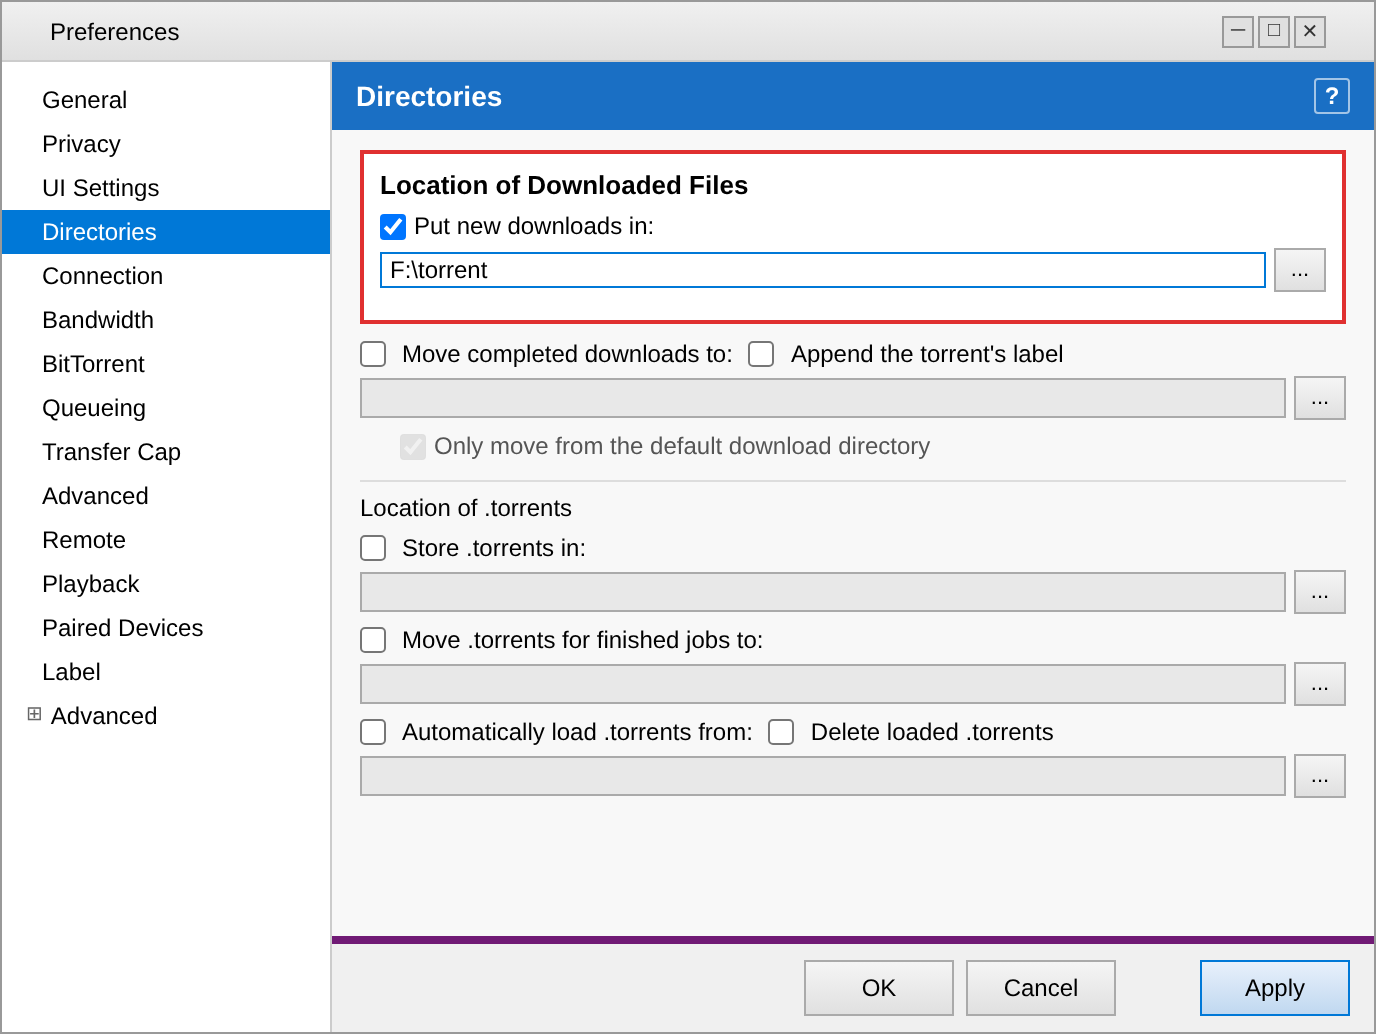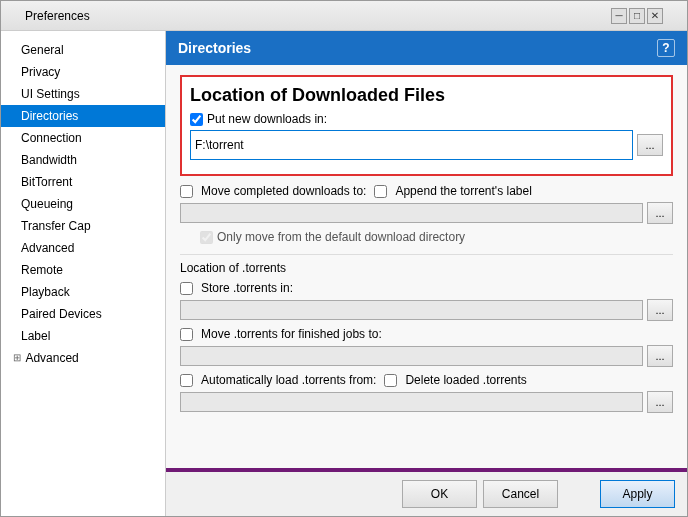--- a/index.html
+++ b/index.html
@@ -121,21 +121,21 @@
       cursor: pointer;
       color: #fff;
     }
     .panel-body {
       flex: 1;
       padding: 10px 14px;
       overflow-y: auto;
       background: #f8f8f8;
     }
     .section-title {
-      font-size: 18px;
+      font-size: 13px;
       font-weight: bold;
       color: #000;
       margin-bottom: 6px;
     }
     .highlighted-section {
       border: 2px solid #e03030;
       background: #fff;
       padding: 8px;
       margin-bottom: 8px;
     }
@@ -149,21 +149,21 @@
       margin: 0;
     }
     .input-row {
       display: flex;
       align-items: center;
       gap: 4px;
       margin-bottom: 6px;
     }
     .path-input {
       flex: 1;
-      height: 30px;
+      height: 18px;
       border: 1px solid #0078d7;
       background: #fff;
       padding: 2px 4px;
       font-size: 12px;
       outline: none;
     }
     .browse-btn {
       width: 26px;
       height: 22px;
       border: 1px solid #aaa;
@@ -172,21 +172,20 @@
       cursor: pointer;
       display: flex;
       align-items: center;
       justify-content: center;
     }
     .form-section {
       margin-bottom: 10px;
     }
     .form-row {
       display: flex;
-      align-items: center;
       gap: 8px;
       margin-bottom: 4px;
     }
     .form-row label {
       font-size: 12px;
     }
     .text-input {
       flex: 1;
       height: 20px;
       border: 1px solid #aaa;

